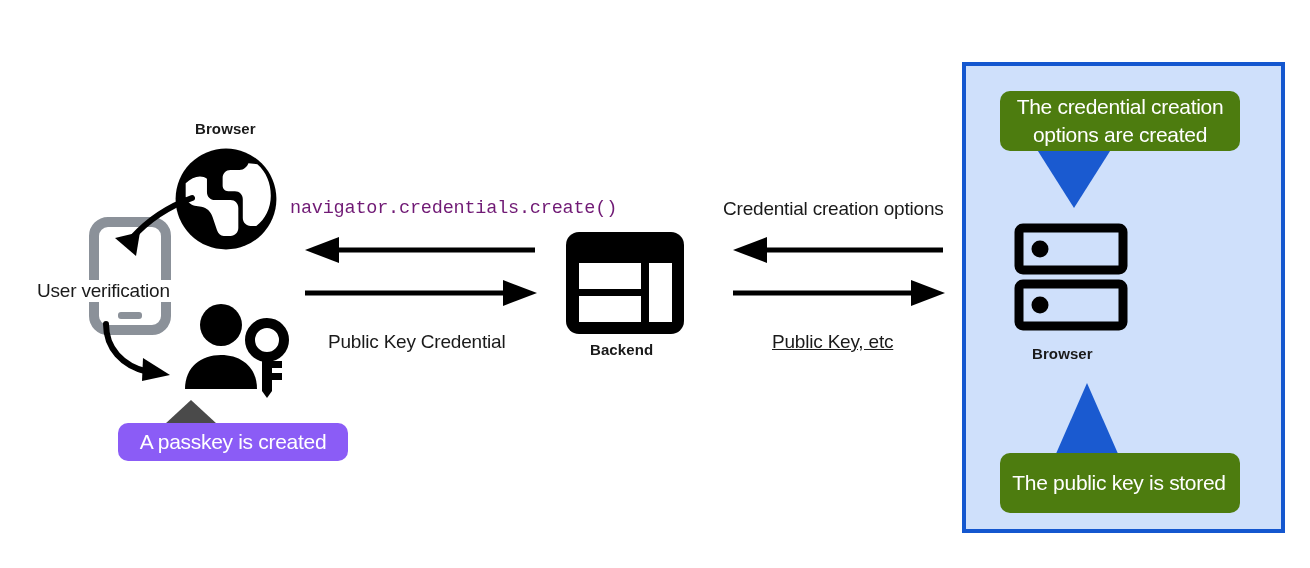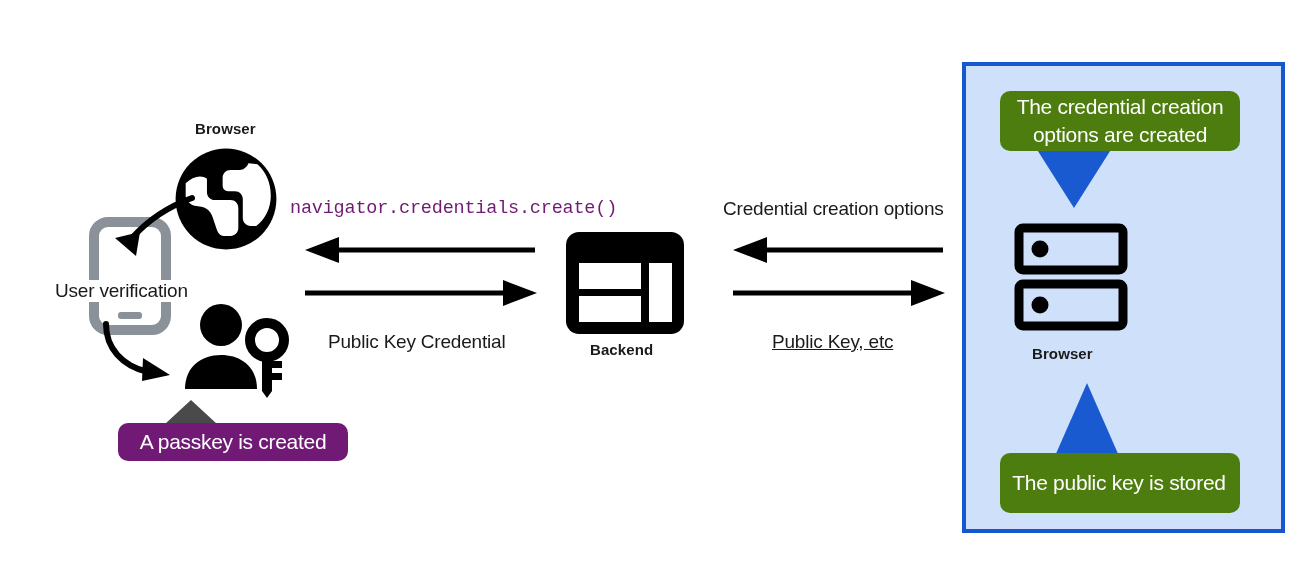--- a/index.html
+++ b/index.html
@@ -63,21 +63,21 @@
     justify-content: center;
     text-align: center;
     color: #ffffff;
     font-size: 21px;
     line-height: 1.32;
     padding: 6px 14px;
     font-family: "Liberation Sans", sans-serif;
     letter-spacing: -0.3px;
   }
   .callout-blue { background: #4d7c0f; }
-  .callout-dark { background: #701a75; text-align: right; }
+  .callout-dark { background: #8b5cf6; text-align: right; }
 
   .tail { width: 0; height: 0; }
   .tail-down-blue {
     border-left: 38px solid transparent;
     border-right: 38px solid transparent;
     border-top: 60px solid #1a5ad0;
   }
   .tail-up-blue {
     border-left: 32px solid transparent;
     border-right: 32px solid transparent;
@@ -150,21 +150,21 @@
     </svg>
   </div>
 
   <div class="abs" style="left:92px; top:190px;">
     <svg width="110" height="80" viewBox="0 0 110 80">
       <path d="M100 8 C78 16 56 30 40 48" fill="none" stroke="#000000" stroke-width="6" stroke-linecap="round"></path>
       <polygon points="44,66 23,48 48,42" fill="#000000"></polygon>
     </svg>
   </div>
 
-  <div class="abs label label-plain" style="left:36px; top:280px; background:#ffffff; padding:0 1px;margin-left:18px;">User verification</div>
+  <div class="abs label label-plain" style="left:36px; top:280px; background:#ffffff; padding:0 1px;">User verification</div>
 
   <div class="abs" style="left:100px; top:320px;">
     <svg width="104" height="72" viewBox="0 0 104 72">
       <path d="M6 4 C6 28 22 46 48 52" fill="none" stroke="#000000" stroke-width="6" stroke-linecap="round"></path>
       <polygon points="43,38 70,55 42,61" fill="#000000"></polygon>
     </svg>
   </div>
 
   <div class="abs" style="left:183px; top:303px;">
     <svg width="108" height="92" viewBox="0 0 108 92">

